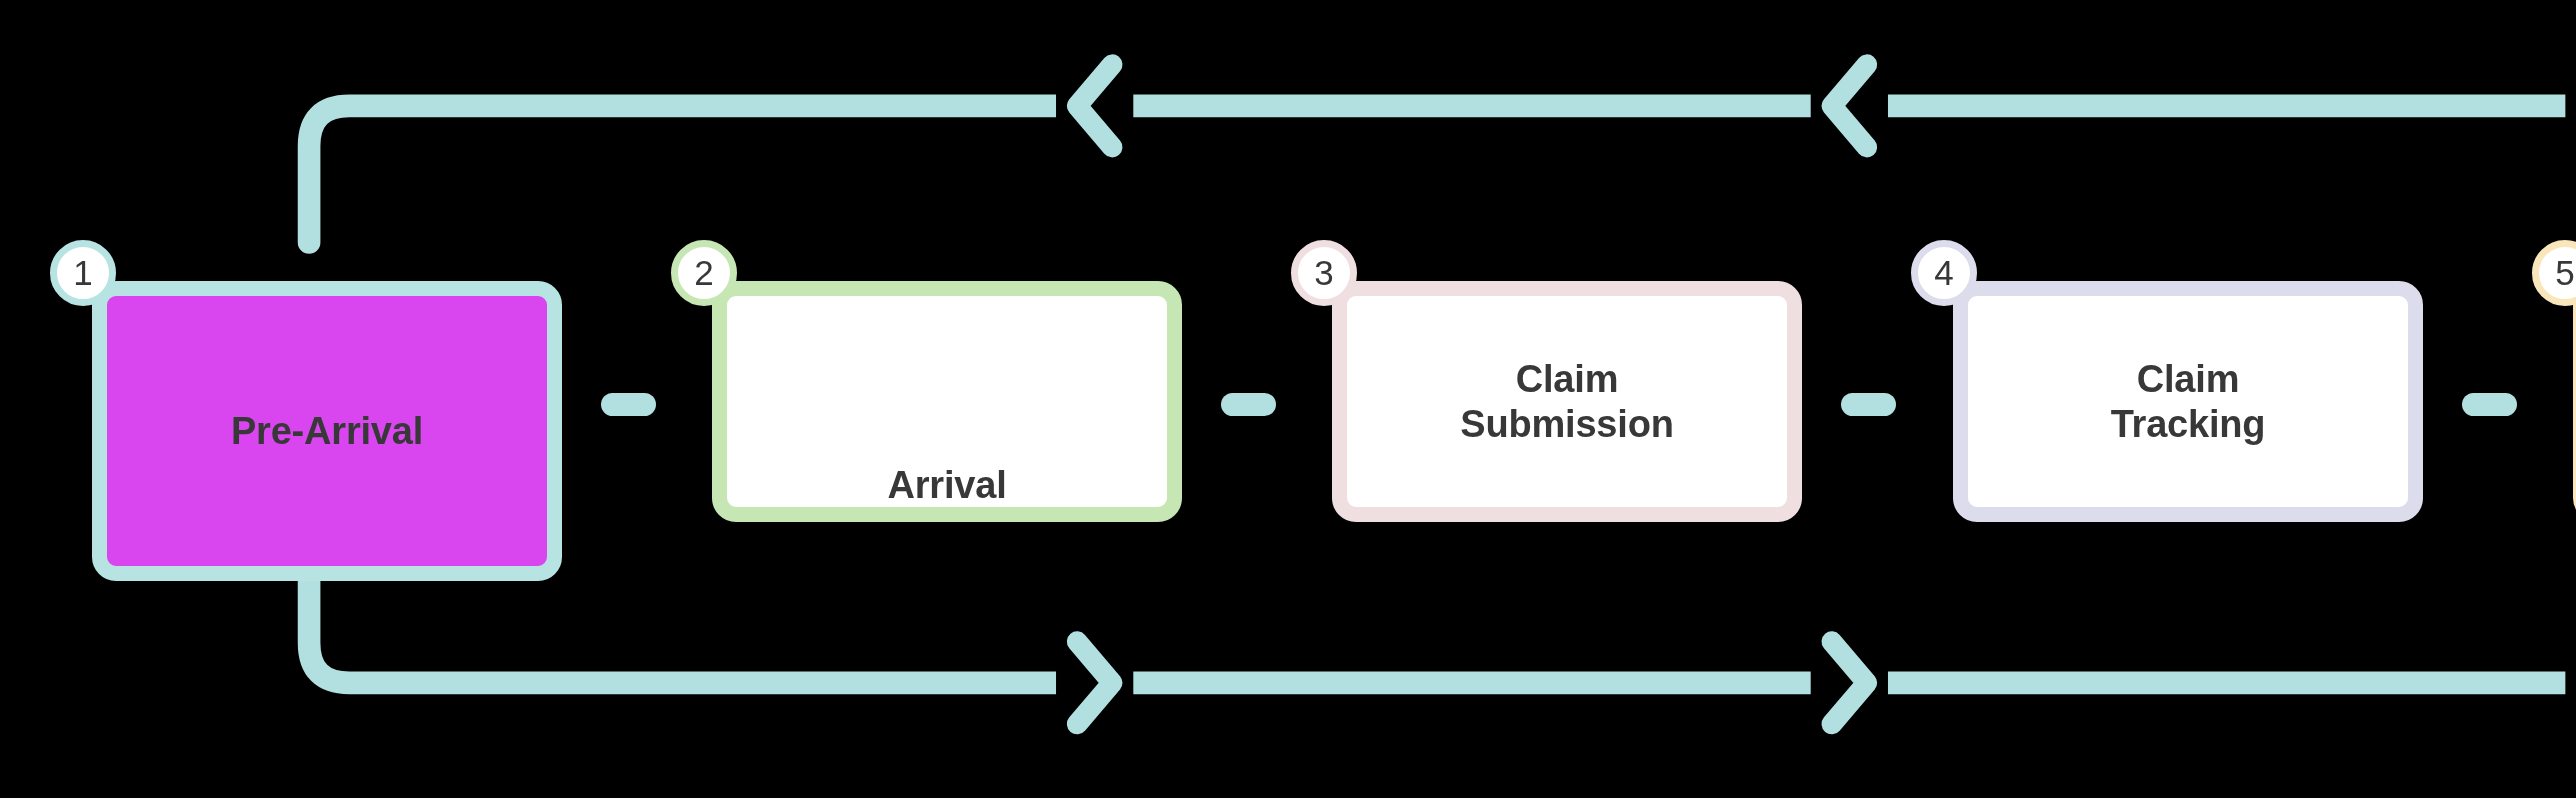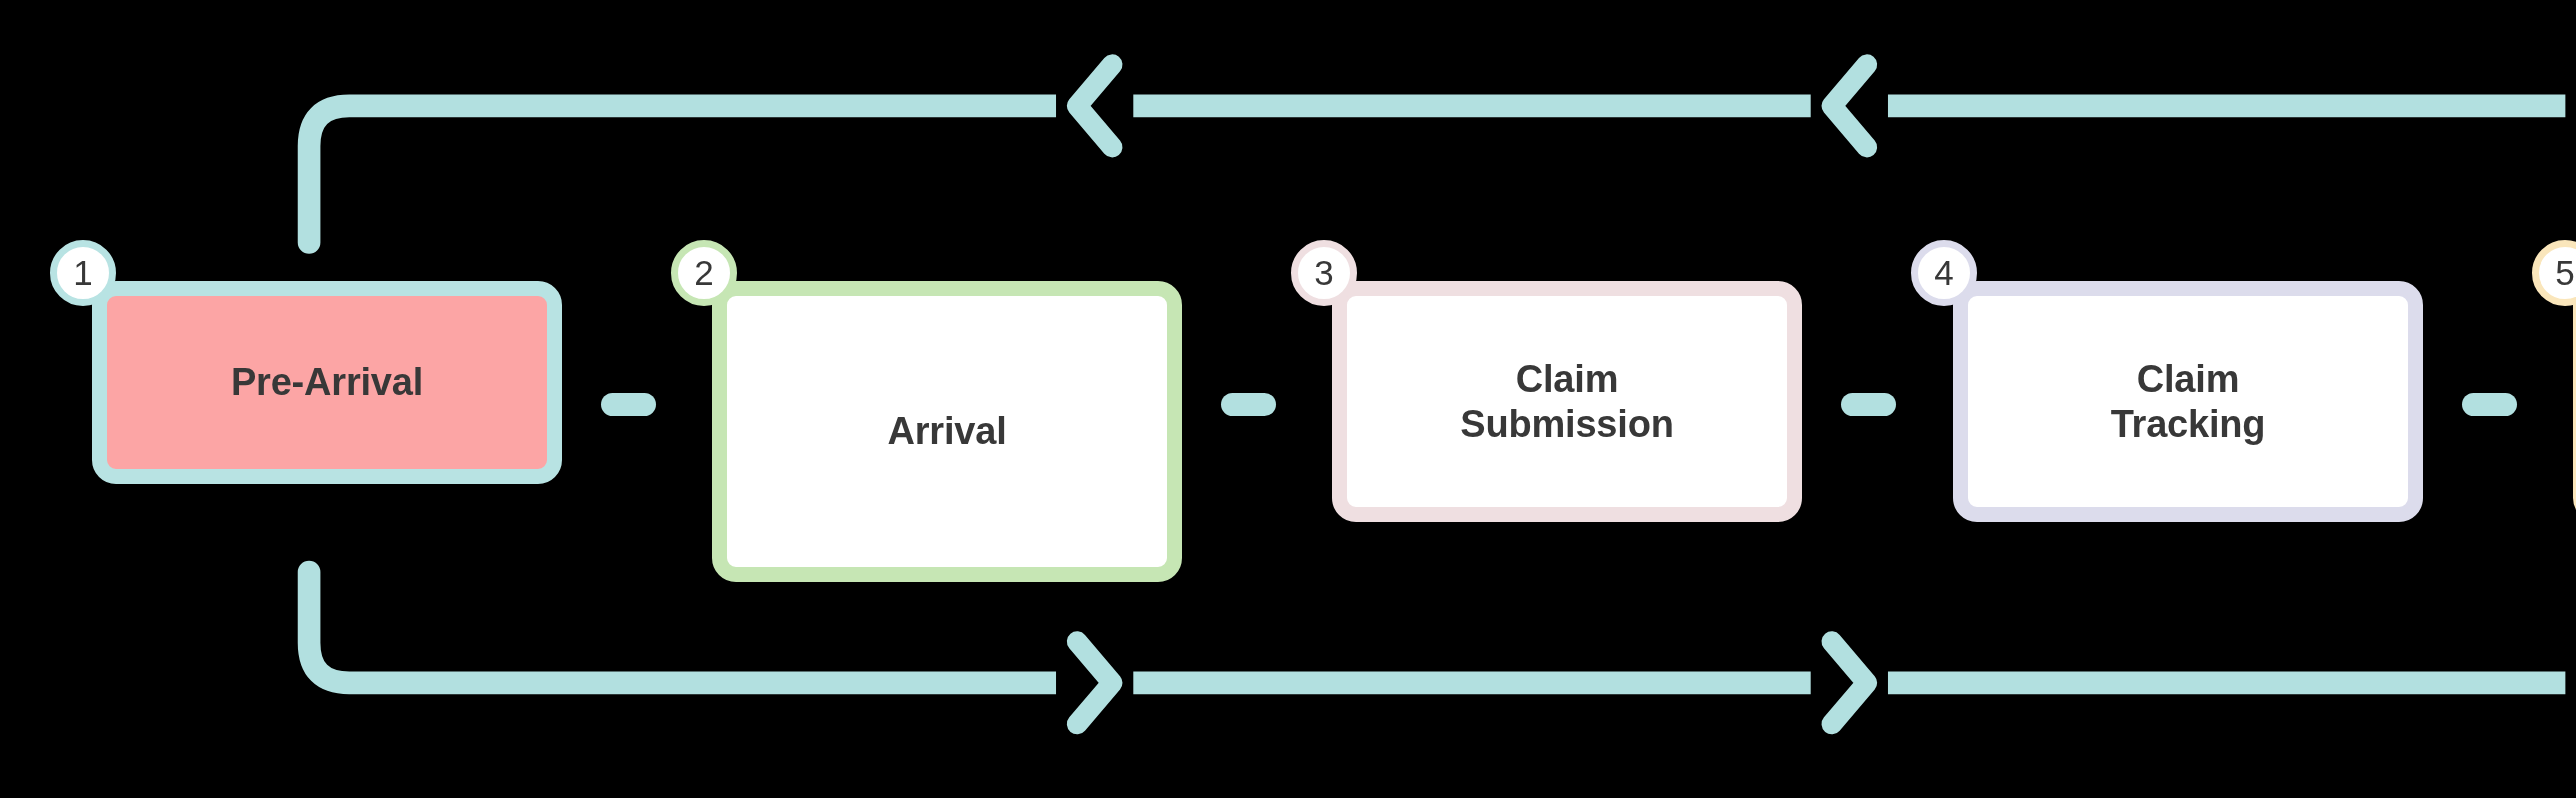--- a/index.html
+++ b/index.html
@@ -107,27 +107,27 @@
         <rect x="2050" y="1299" width="150" height="52" fill="#000000"></rect>
         <path d="M 2091 1245 L 2159 1325 L 2091 1405" fill="none" stroke="#b2e0e0" stroke-width="40" stroke-linecap="round" stroke-linejoin="round"></path>
         <rect x="3515" y="1299" width="150" height="52" fill="#000000"></rect>
         <path d="M 3556 1245 L 3624 1325 L 3556 1405" fill="none" stroke="#b2e0e0" stroke-width="40" stroke-linecap="round" stroke-linejoin="round"></path>
         <rect x="4980" y="1299" width="150" height="52" fill="#000000"></rect>
         <path d="M 5021 1245 L 5089 1325 L 5021 1405" fill="none" stroke="#b2e0e0" stroke-width="40" stroke-linecap="round" stroke-linejoin="round"></path>
       </g>
   </svg>
 
   <div id="steps-layer">
-      <div class="step" style="left: 92px; top: 281px; width: 470px; height: 203px; border-color: rgb(184, 227, 227); background: #fca5a5;">
+      <div class="step" style="left: 92px; top: 281px; width: 470px; height: 300px; border-color: rgb(184, 227, 227); background: #d946ef;">
         <div class="step-label" style="color: rgb(56, 56, 56);">Pre-Arrival</div>
       </div>
       <div class="badge" style="left: 50px; top: 240px; border-color: rgb(184, 227, 227);">
         <span class="badge-number" style="color: rgb(56, 56, 56);">1</span>
       </div>
-      <div class="step" style="left: 712px; top: 281px; width: 470px; height: 301px; border-color: rgb(198, 230, 180); background: rgb(255, 255, 255);">
+      <div class="step" style="left: 712px; top: 281px; width: 470px; height: 241px; border-color: rgb(198, 230, 180); background: rgb(255, 255, 255); align-items: flex-end;">
         <div class="step-label" style="color: rgb(56, 56, 56);">Arrival</div>
       </div>
       <div class="badge" style="left: 671px; top: 240px; border-color: rgb(198, 230, 180);">
         <span class="badge-number" style="color: rgb(56, 56, 56);">2</span>
       </div>
       <div class="step" style="left: 1332px; top: 281px; width: 470px; height: 241px; border-color: rgb(239, 223, 225); background: rgb(255, 255, 255);">
         <div class="step-label" style="color: rgb(56, 56, 56);">Claim
 Submission</div>
       </div>
       <div class="badge" style="left: 1291px; top: 240px; border-color: rgb(239, 223, 225);">

